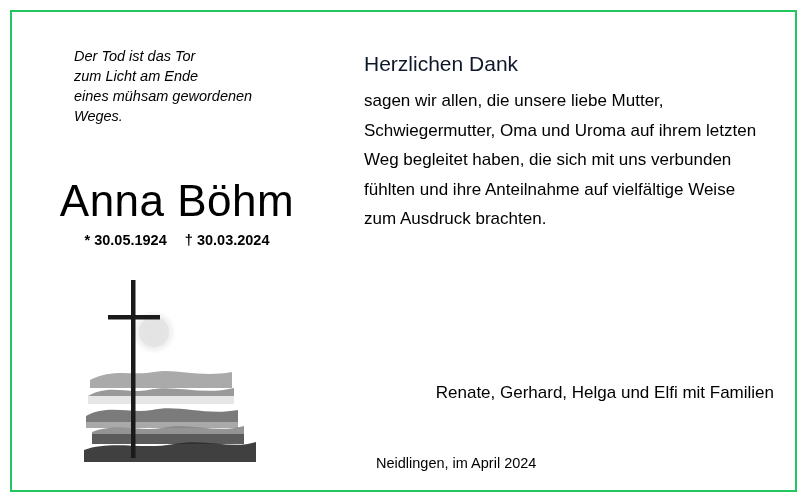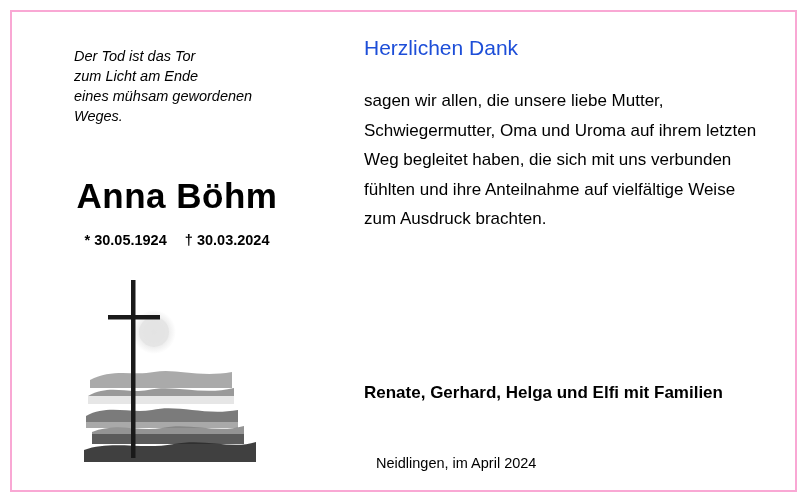--- a/index.html
+++ b/index.html
@@ -20,21 +20,21 @@
     height: 502px;
     background: #ffffff;
     box-sizing: border-box;
   }
   .notice {
     position: absolute;
     left: 10px;
     top: 10px;
     width: 787px;
     height: 482px;
-    border: 2px solid #f9a8d4;
+    border: 2px solid #22c55e;
     background: #ffffff;
     box-sizing: border-box;
   }
   .inner {
     position: relative;
     width: 100%;
     height: 100%;
   }
 
   
@@ -67,22 +67,22 @@
   .verse .last-line-row {
     display: flex;
     align-items: center;
   }
   .name {
     position: absolute;
     left: 0;
     top: 164px;
     width: 330px;
     text-align: center;
-    font-size: 35px;
-    font-weight: bold;
+    font-size: 44px;
+    font-weight: normal;
     letter-spacing: 0.5px;
   }
   .dates {
     position: absolute;
     left: 0;
     top: 220px;
     width: 330px;
     text-align: center;
     font-size: 14.5px;
     font-weight: bold;
@@ -111,24 +111,24 @@
   .right-col {
     position: absolute;
     left: 352px;
     top: 0;
     width: 420px;
     height: 100%;
   }
   .thanks-title {
     position: absolute;
     left: 0;
-    top: 24px;
+    top: 40px;
     font-size: 21px;
     font-weight: normal;
-    color: #1d4ed8;
+    color: #0f172a;
   }
   .para1 {
     position: absolute;
     left: 0;
     top: 74px;
     width: 400px;
     font-size: 17px;
     line-height: 29.5px;
   }
   .para2 {
@@ -138,21 +138,22 @@
     width: 410px;
     font-size: 17px;
     line-height: 29.5px;
   }
   .signature {
     position: absolute;
     left: 0;
     top: 371px;
     width: 410px;
     font-size: 17px;
-    font-weight: bold;
+    font-weight: normal;
+    text-align: right;
   }
   .place-date {
     position: absolute;
     left: 12px;
     top: 443px;
     font-size: 14.5px;
   }
 </style>
 </head>
 <body>

